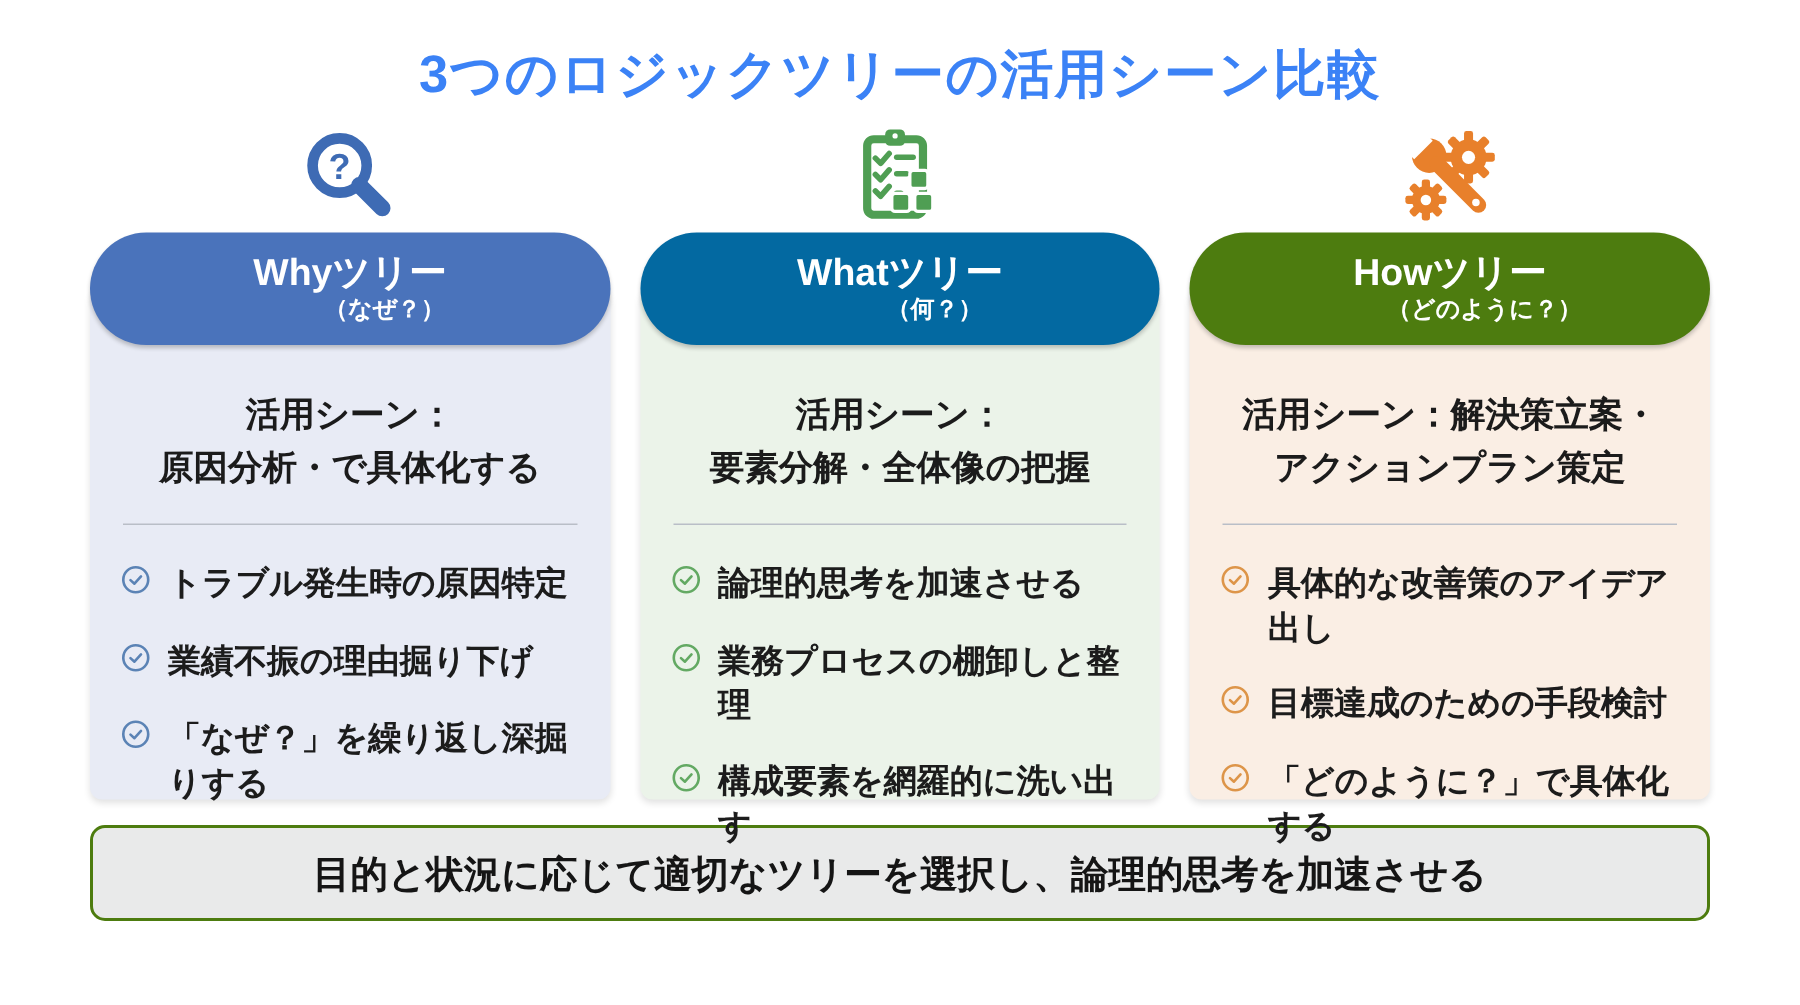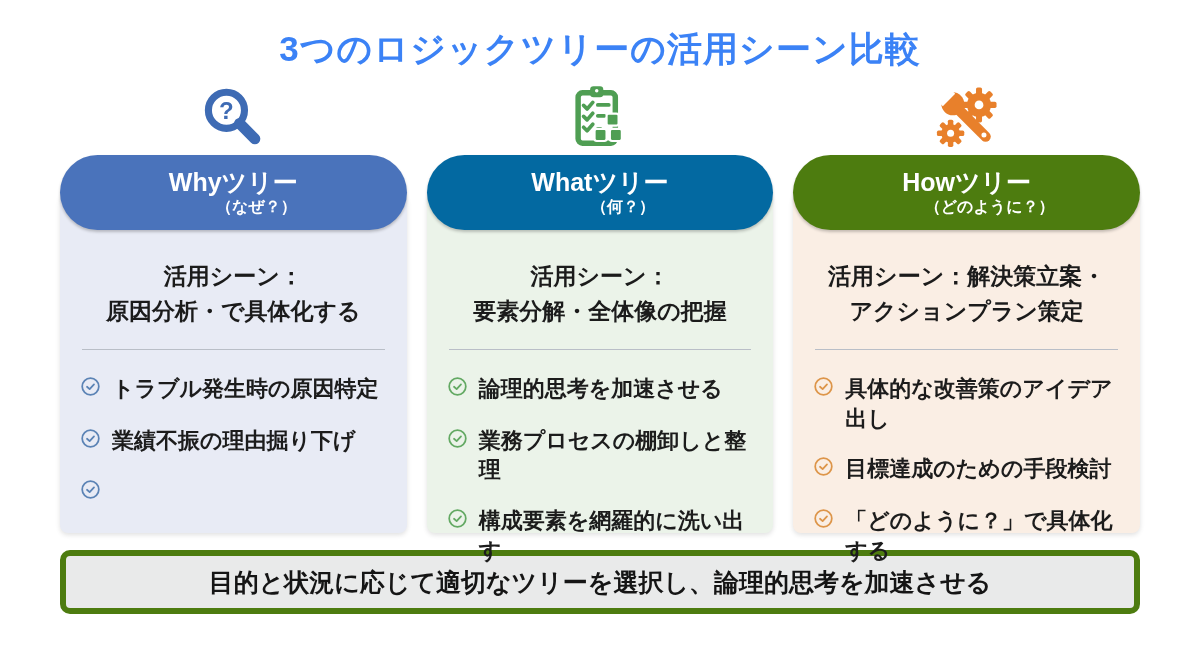--- a/index.html
+++ b/index.html
@@ -87,21 +87,21 @@
   .col-what .pill { background: #0369a1; }
   .col-what .card { background: #ebf3e9; }
   .col-what .ck   { color: #63a963; }
   .col-how  .pill { background: #4d7c0f; }
   .col-how  .card { background: #faeee4; }
   .col-how  .ck   { color: #dd9549; }
   .footer-banner {
     margin: 17px 60px 0;
     height: 64px;
     background: #e9eaea;
-    border: 6px solid #4d7c0f;
+    border: 2px solid #4d7c0f;
     border-radius: 10px;
     display: flex;
     align-items: center;
     justify-content: center;
     font-size: 25px;
     font-weight: 800;
     color: #151515;
   }
 </style>
 </head>
@@ -142,20 +142,21 @@
                 <circle cx="12" cy="12" r="9.5" fill="none" stroke="currentColor" stroke-width="2"></circle>
                 <path d="M8 12.3 L11 15 L16 9.5" fill="none" stroke="currentColor" stroke-width="2" stroke-linecap="round" stroke-linejoin="round"></path>
               </svg></span>
           <span>業績不振の理由掘り下げ</span>
         </li>
         <li class="check-item">
           <span class="ck"><svg width="21" height="21" viewBox="0 0 24 24">
                 <circle cx="12" cy="12" r="9.5" fill="none" stroke="currentColor" stroke-width="2"></circle>
                 <path d="M8 12.3 L11 15 L16 9.5" fill="none" stroke="currentColor" stroke-width="2" stroke-linecap="round" stroke-linejoin="round"></path>
               </svg></span>
+          <span>「なぜ？」を繰り返し深掘りする</span>
         </li>
       </ul>
     </div>
   </div>
 
   <div class="column col-what">
     <div class="icon-wrap">
       <svg width="70" height="70" viewBox="0 0 64 64">
         <rect x="12" y="9" width="34" height="46" rx="4" fill="none" stroke="#4f9e53" stroke-width="5"></rect>
         <rect x="23" y="3" width="12" height="10" rx="3" fill="#4f9e53"></rect>

